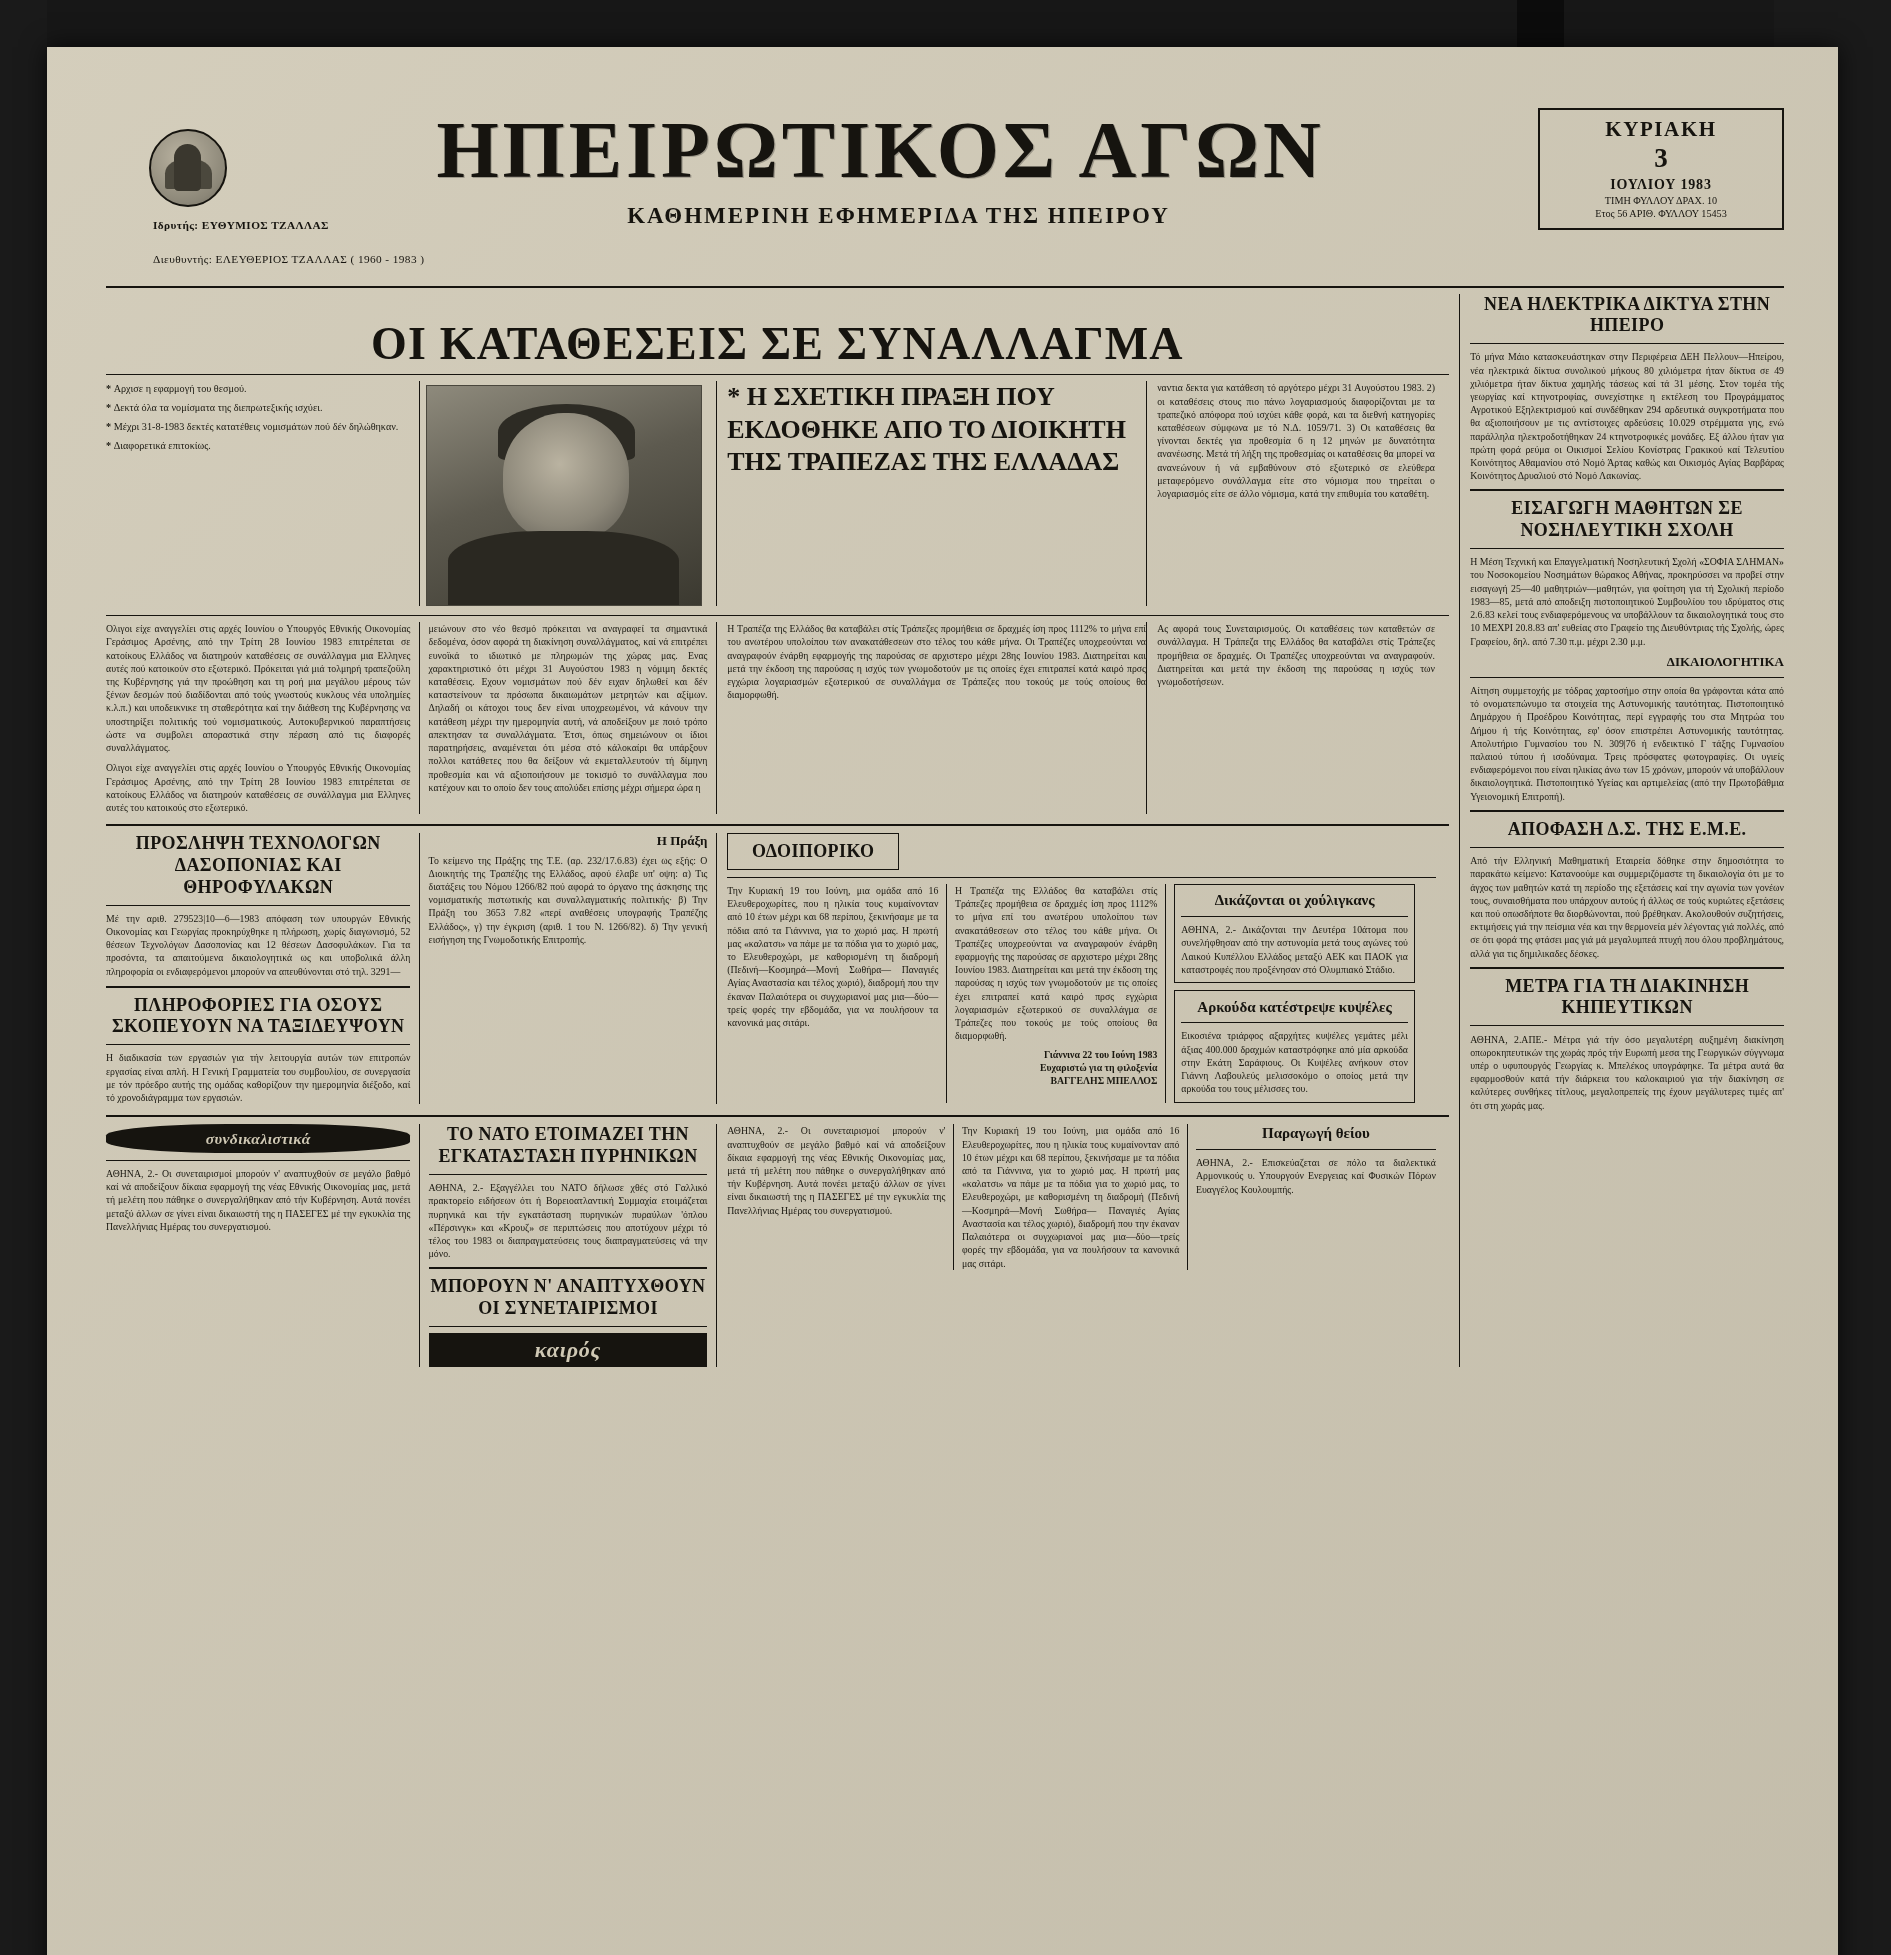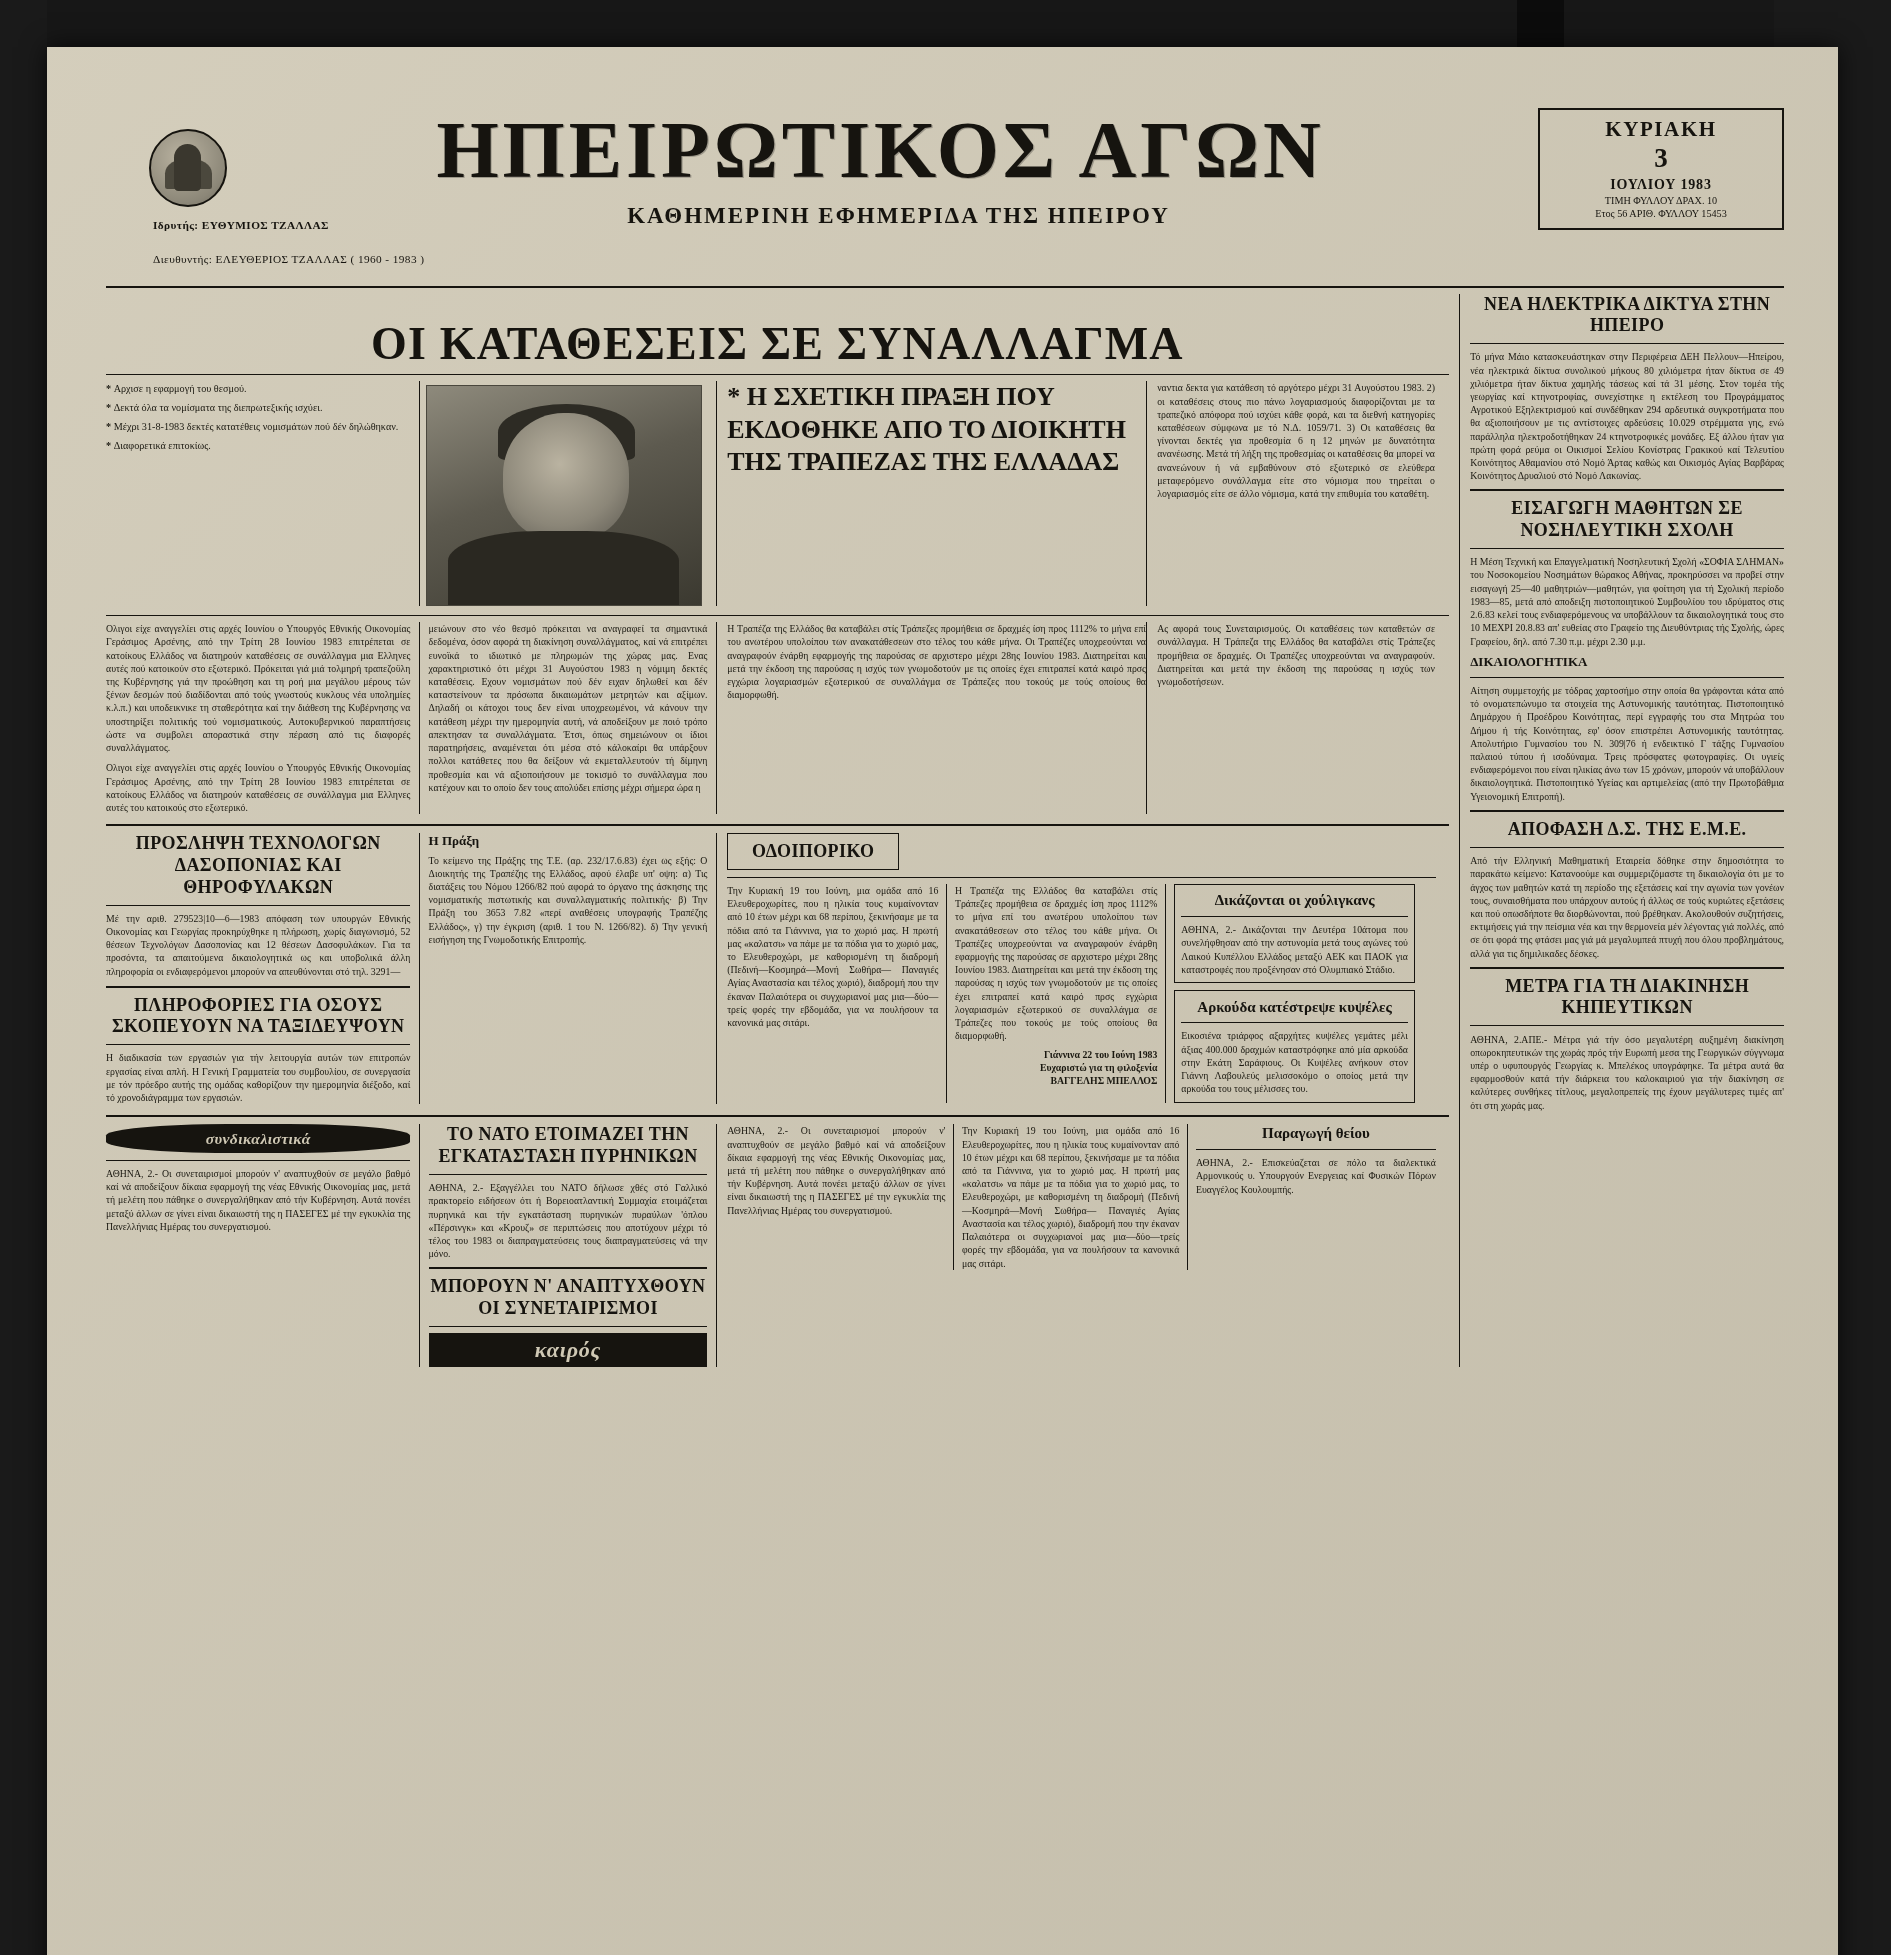--- a/index.html
+++ b/index.html
@@ -176,21 +176,21 @@
   .sect-title-sm {
     font-size: 15px;
     font-weight: bold;
     text-align: center;
     line-height: 1.22;
     color: #16140f;
   }
   .mini-title {
     font-size: 13px;
     font-weight: bold;
-    text-align: left;
+    text-align: right;
     line-height: 1.25;
     color: #16140f;
   }
   .bullets {
     font-size: 10.2px;
     line-height: 1.55;
     color: #1a1810;
     list-style: none;
     padding: 0; margin: 0;
   }

